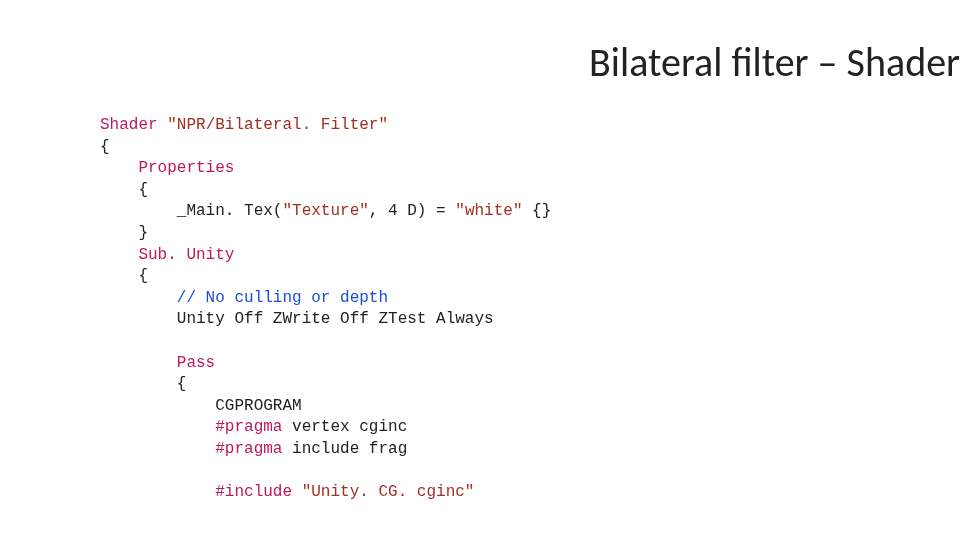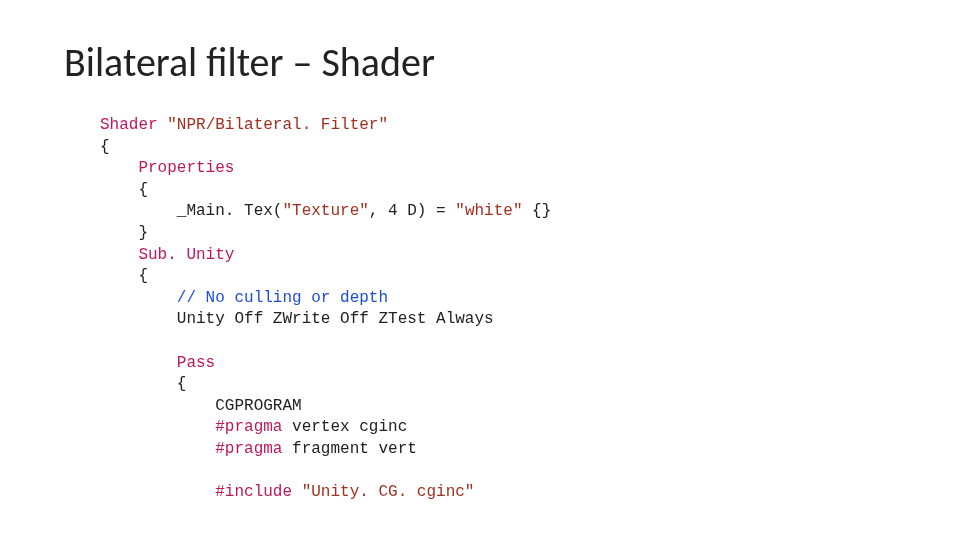--- a/index.html
+++ b/index.html
@@ -9,20 +9,21 @@
     background: #ffffff;
     font-family: "Calibri", "Segoe UI", sans-serif;
     overflow: hidden;
   }
   .title {
     font-family: "Calibri Light", "Calibri", sans-serif;
     font-weight: 300;
     font-size: 40px;
     color: #222;
     padding: 38px 0 0 64px;
+    text-align: right;
   }
   .code-block {
     font-family: Consolas, "Courier New", monospace;
     font-size: 16px;
     line-height: 1.35;
     color: #222;
     padding: 28px 0 0 100px;
     white-space: pre;
   }
   .kw   { color: #be185d; }      
@@ -42,15 +43,15 @@
 <span>    }</span>
 <span>    </span><span class="kw">Sub. Unity</span>
 <span>    {</span>
 <span>        </span><span class="cmt">// No culling or depth</span>
 <span>        </span><span>Unity Off ZWrite Off ZTest Always</span>
 <span></span>
 <span>        </span><span class="kw">Pass</span>
 <span>        {</span>
 <span>            </span><span>CGPROGRAM</span>
 <span>            </span><span class="kw">#pragma</span><span> vertex cginc</span>
-<span>            </span><span class="kw">#pragma</span><span> fragment vert</span>
+<span>            </span><span class="kw">#pragma</span><span> include frag</span>
 <span></span>
 <span>            </span><span class="kw">#include</span><span> </span><span class="str">"Unity. CG. cginc"</span></div>
 
 </body></html>

